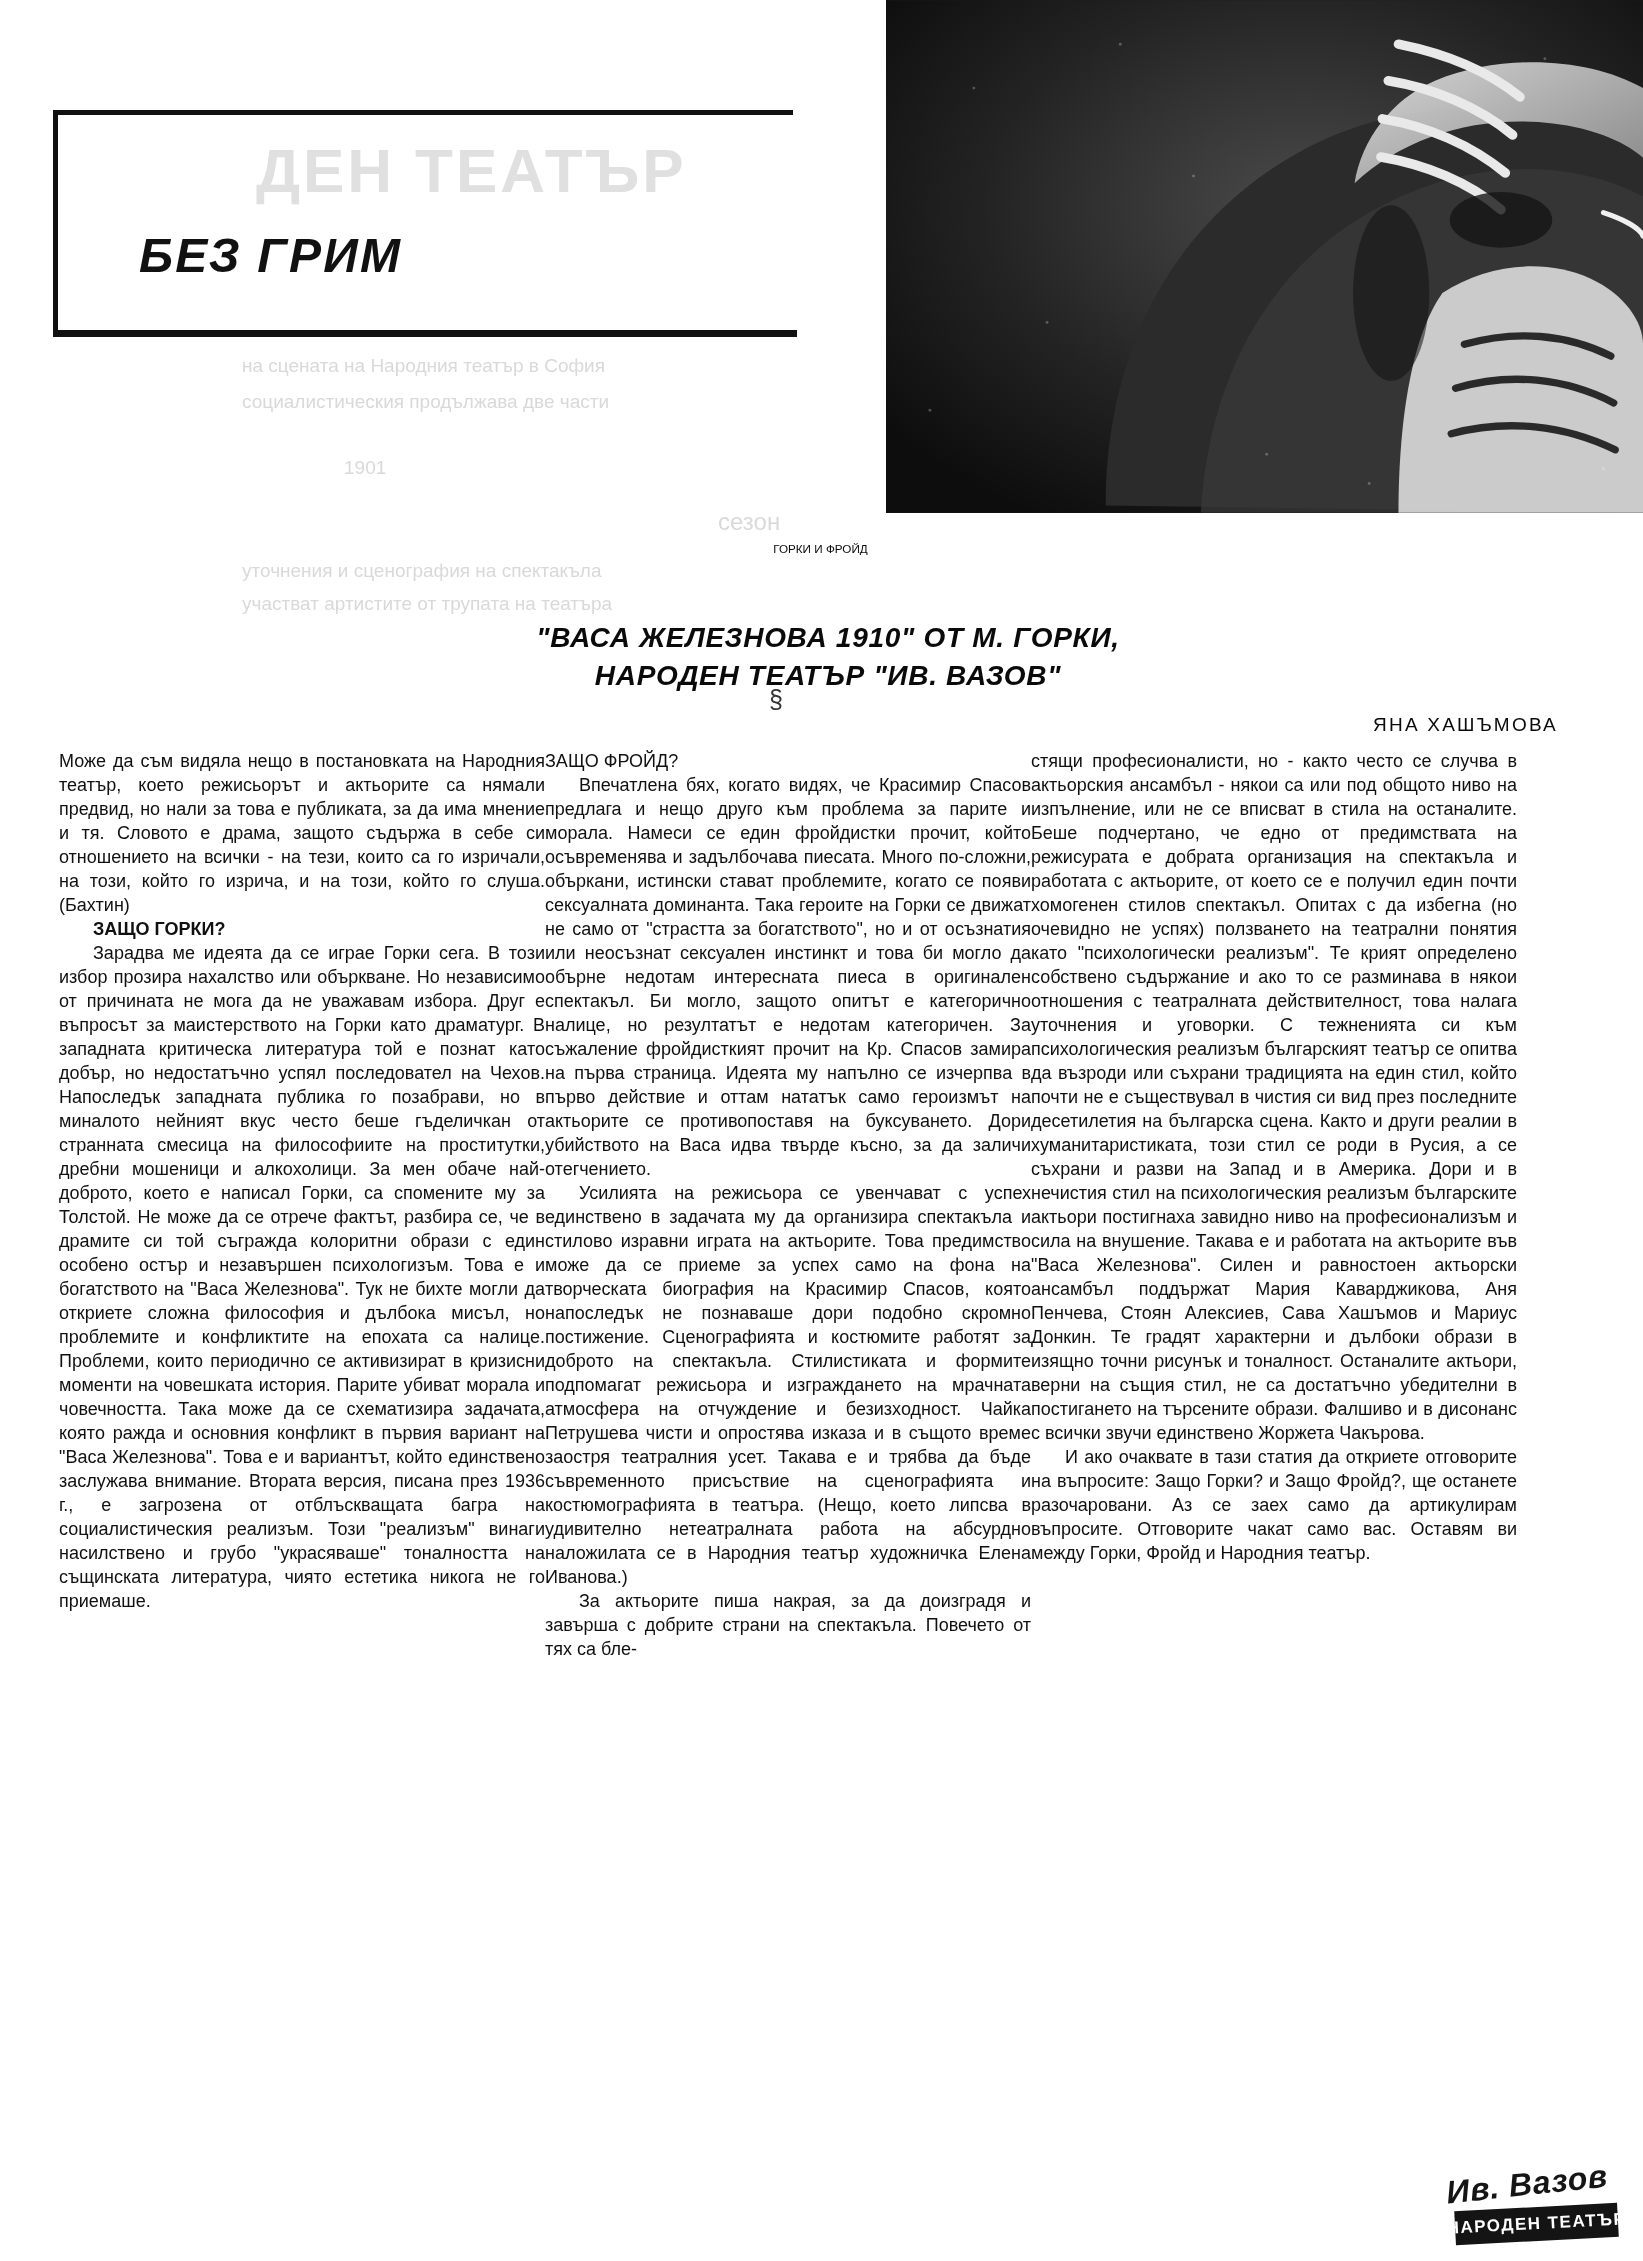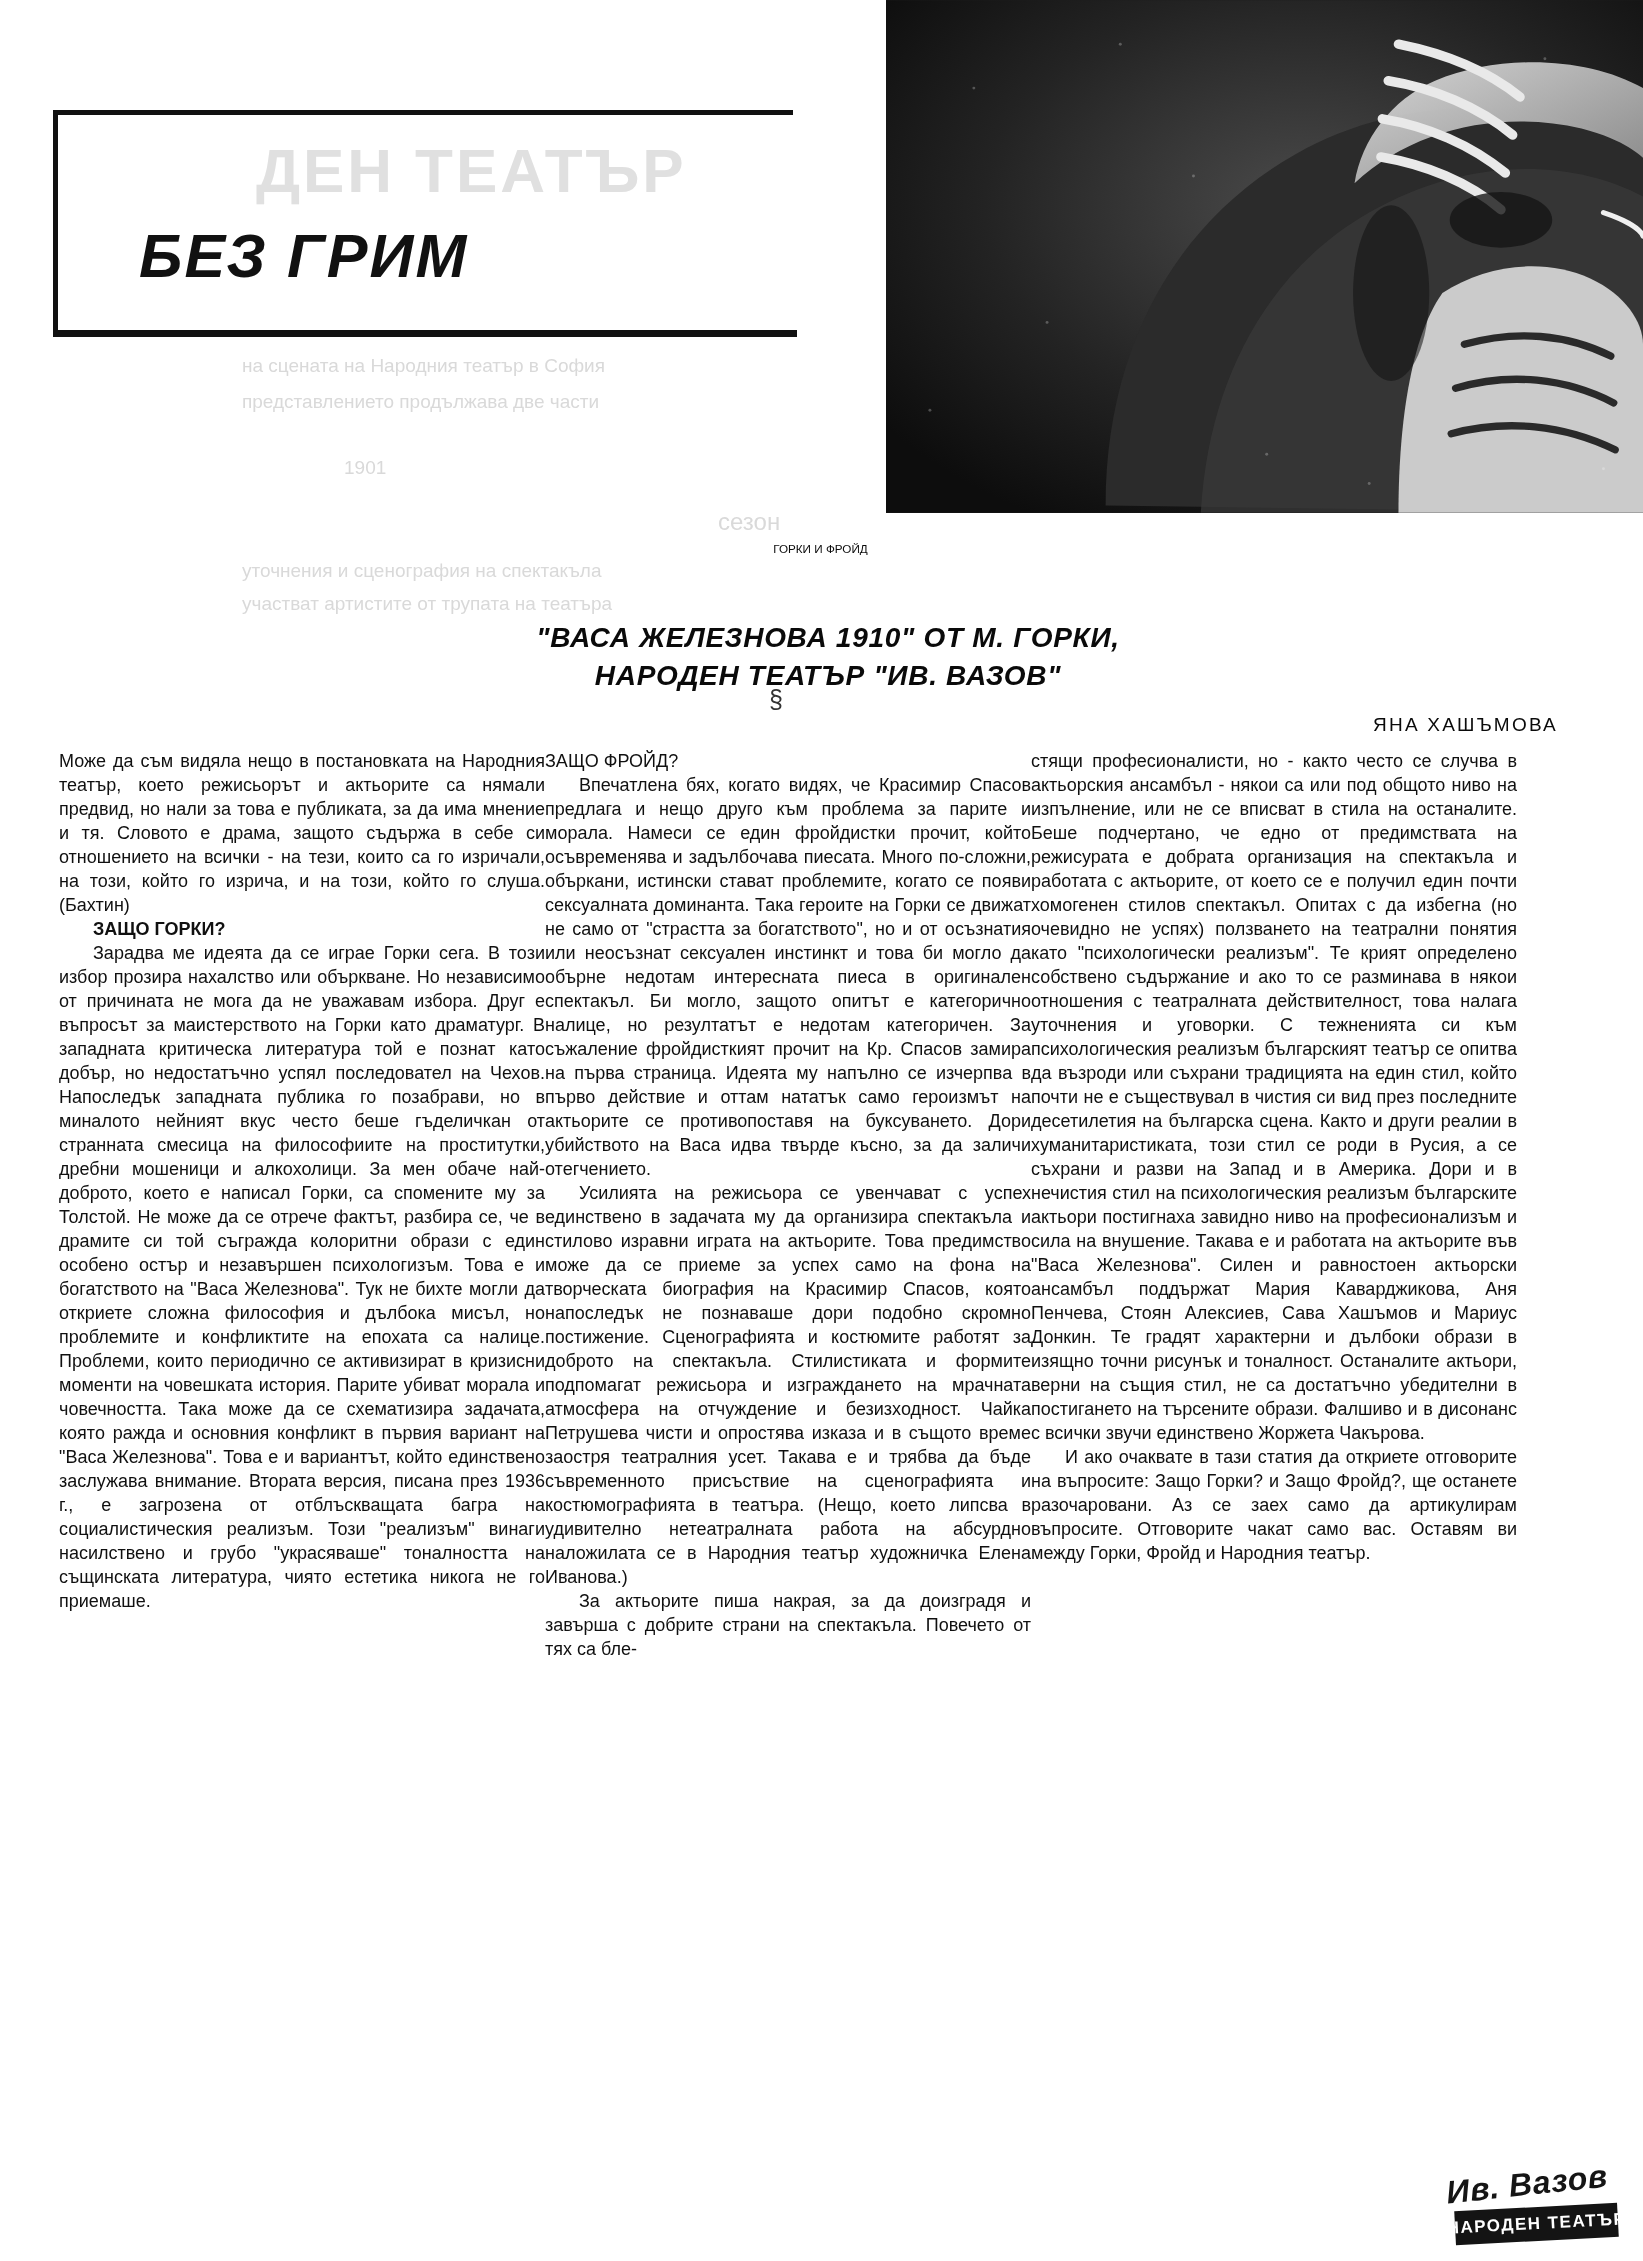--- a/index.html
+++ b/index.html
@@ -53,21 +53,21 @@
   }
   .masthead-line1 {
     left: 28px;
     top: 20.5px;
     font-size: 76px;
     line-height: 76px;
   }
   .masthead-line2 {
     left: 86px;
     top: 108px;
-    font-size: 61px;
+    font-size: 48px;
     line-height: 76px;
   }
 
   
   .photo {
     position: absolute;
     left: 886px;
     top: 0px;
     width: 757px;
     height: 513px;
@@ -211,21 +211,21 @@
 <body>
 
 <div class="masthead">
   <div class="masthead-box"></div>
   <div class="masthead-line2">БЕЗ ГРИМ</div>
   <div class="masthead-rule"></div>
 </div>
 
 <div class="ghost ghost-title">ДЕН ТЕАТЪР</div>
 <div class="ghost ghost-l1">на сцената на Народния театър в София</div>
-<div class="ghost ghost-l2">представлението продължава две части</div>
+<div class="ghost ghost-l2">социалистическия продължава две части</div>
 <div class="ghost ghost-l3">1901</div>
 <div class="ghost ghost-l4">сезон</div>
 <div class="ghost ghost-l5">уточнения и сценография на спектакъла</div>
 <div class="ghost ghost-l6">участват артистите от трупата на театъра</div>
 
 <div class="photo">
   <svg width="757" height="513" viewBox="0 0 1034 700" xmlns="http://www.w3.org/2000/svg" aria-hidden="true">
     <defs>
       <radialGradient id="g1" cx="55%" cy="40%" r="70%">
         <stop offset="0%" stop-color="#4a4a4a"></stop>

